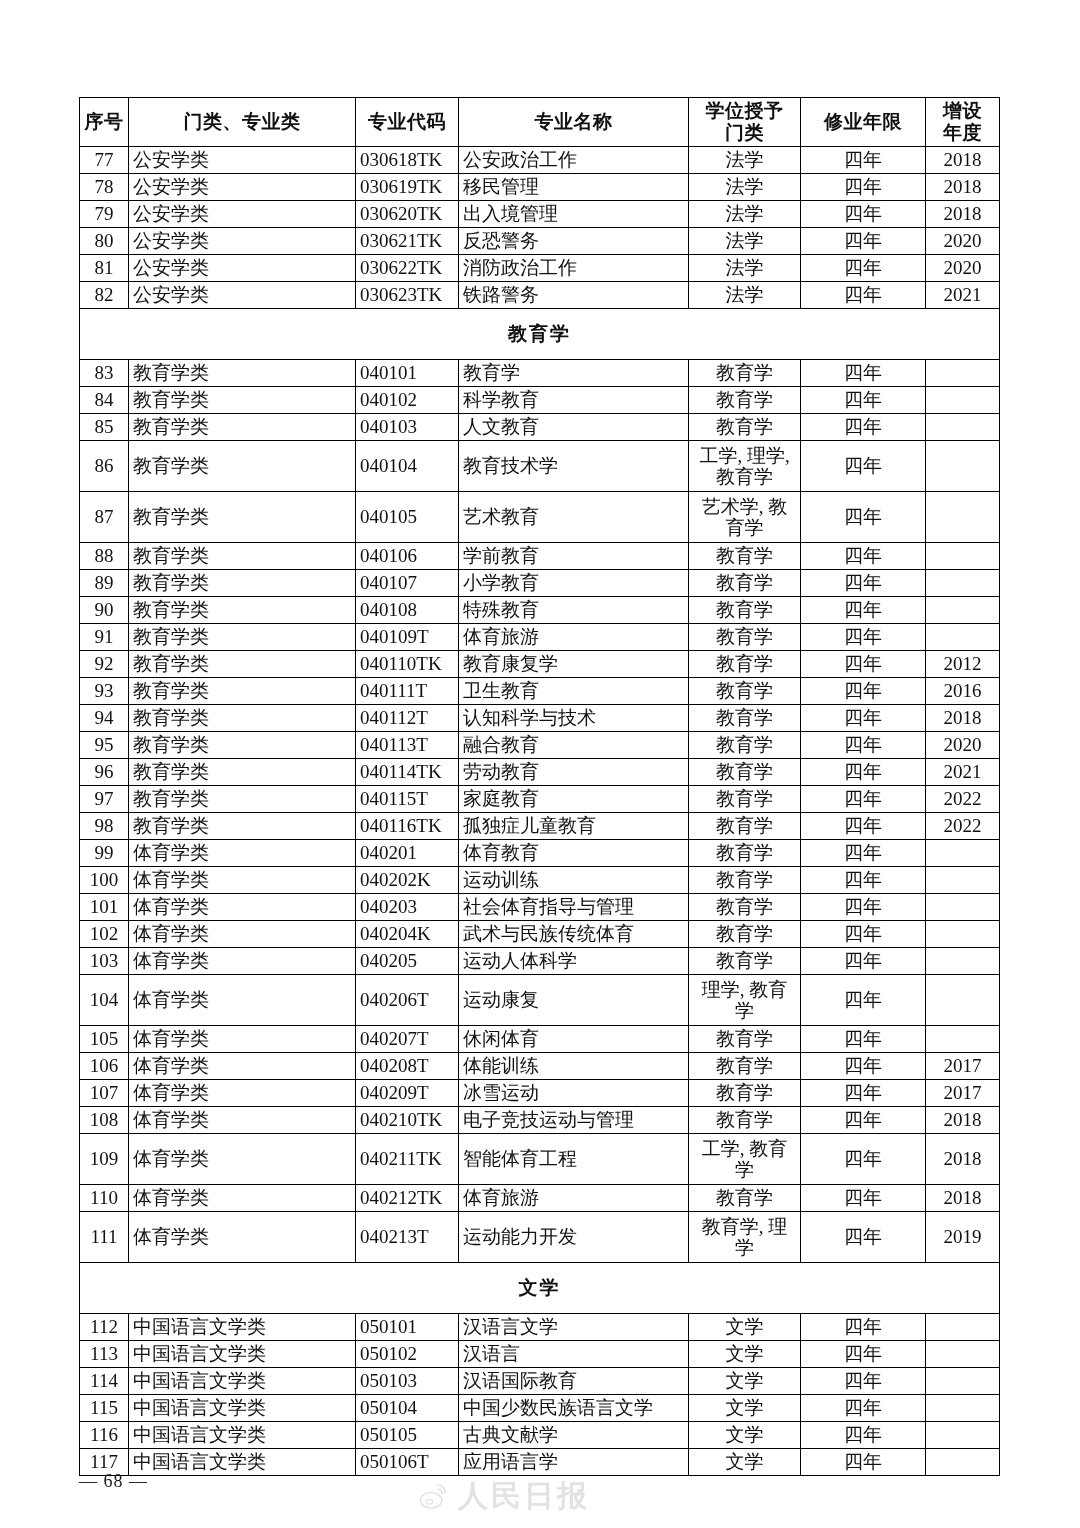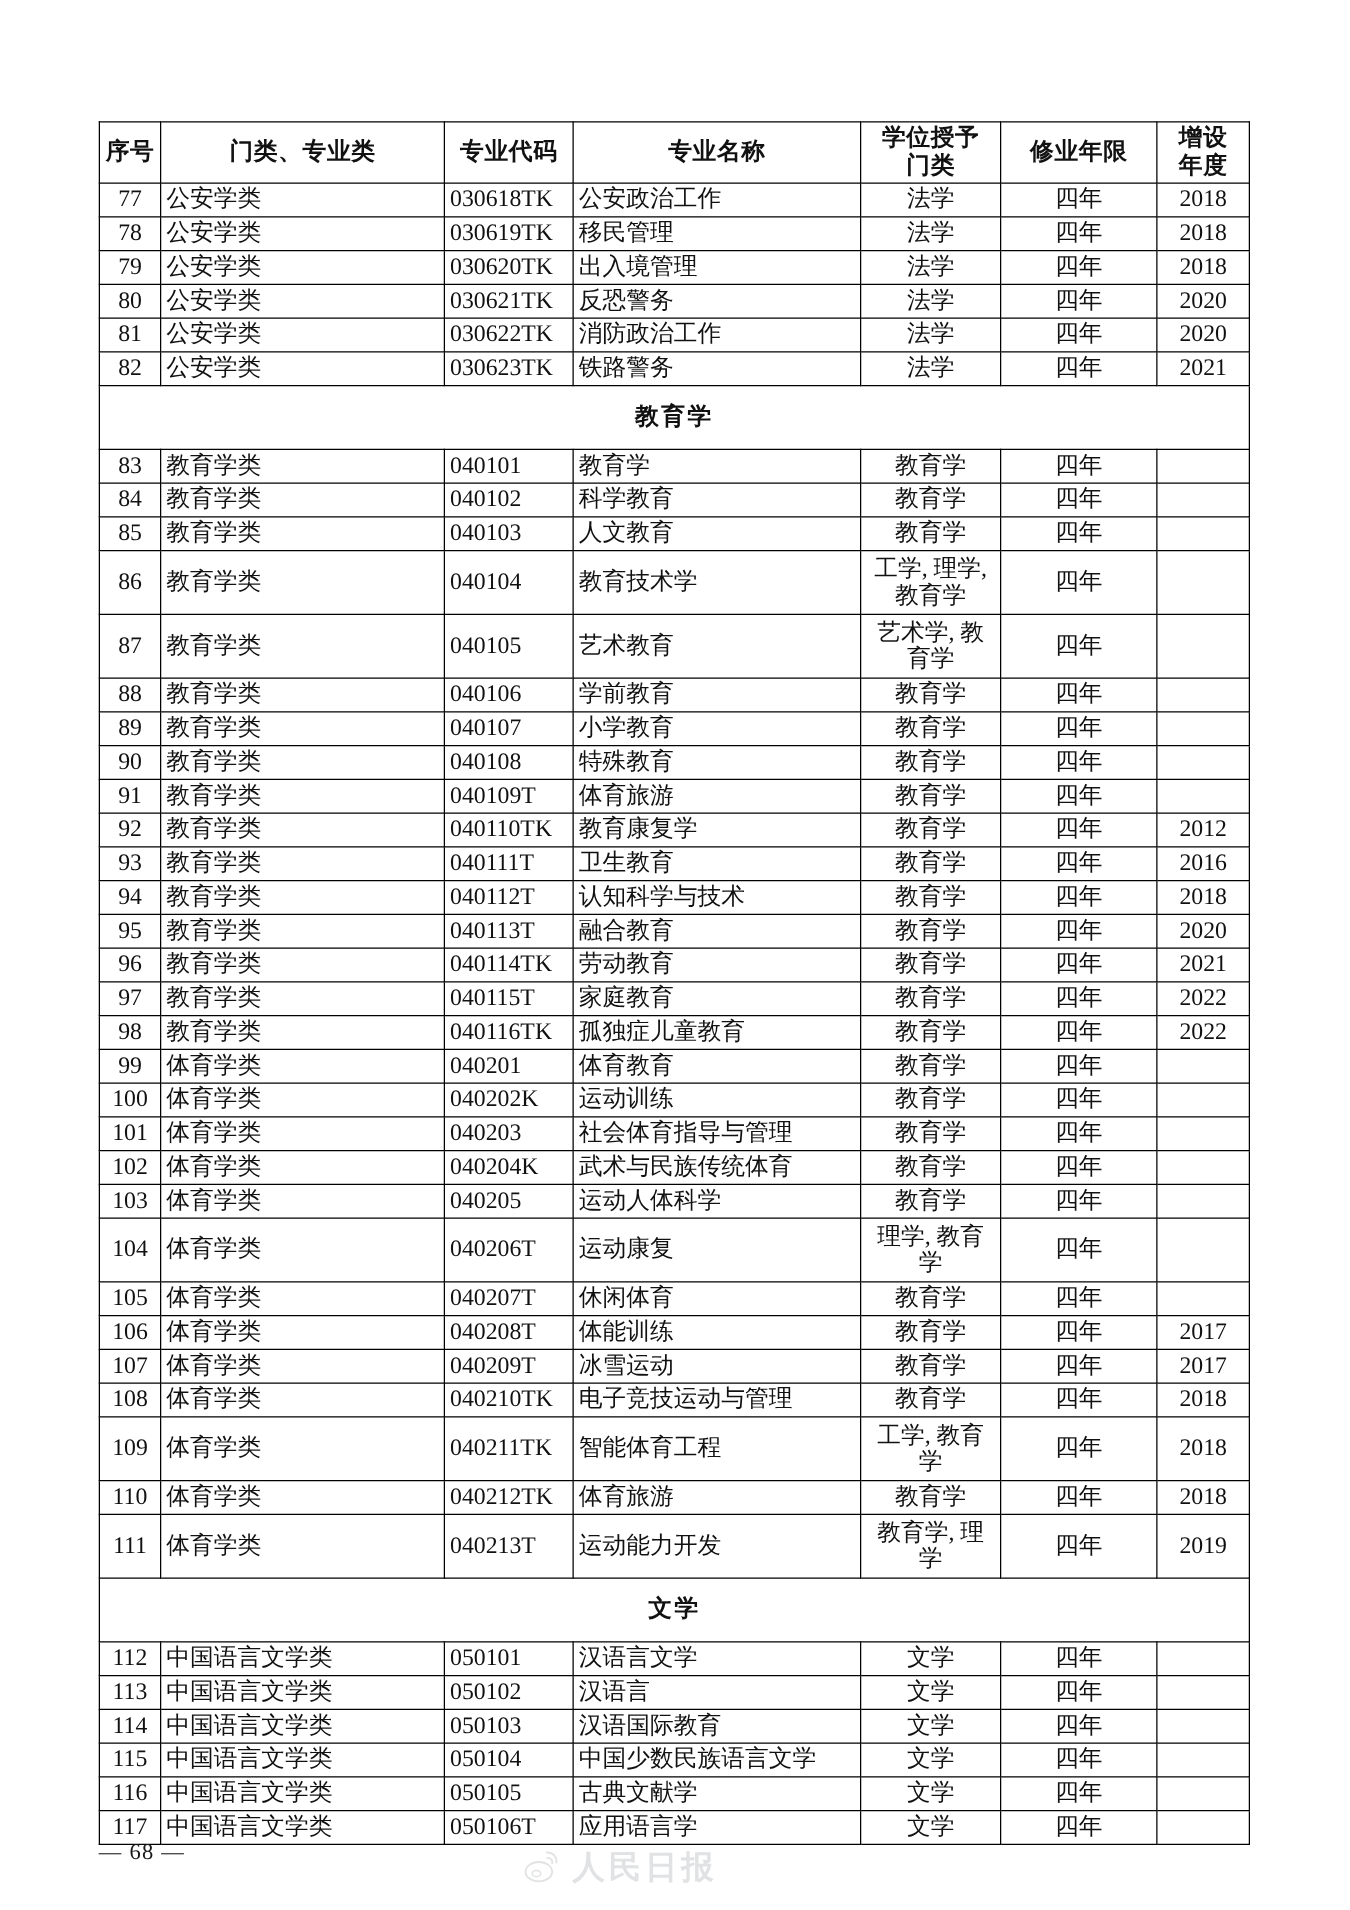--- a/index.html
+++ b/index.html
@@ -104,21 +104,21 @@
     opacity: 0.30;
     pointer-events: none;
   }
   #watermark .wm-logo {
     width: 31px; height: 31px;
     flex: 0 0 auto;
   }
   #watermark .wm-text {
     font-family: Liberation Mono, monospace;
     font-weight: bold;
-    font-size: 26px;
+    font-size: 30px;
     color: #9aa0a6;
     letter-spacing: 3px;
     white-space: nowrap;
   }
 </style>
 </head>
 <body>
 
 <div id="page">
 

